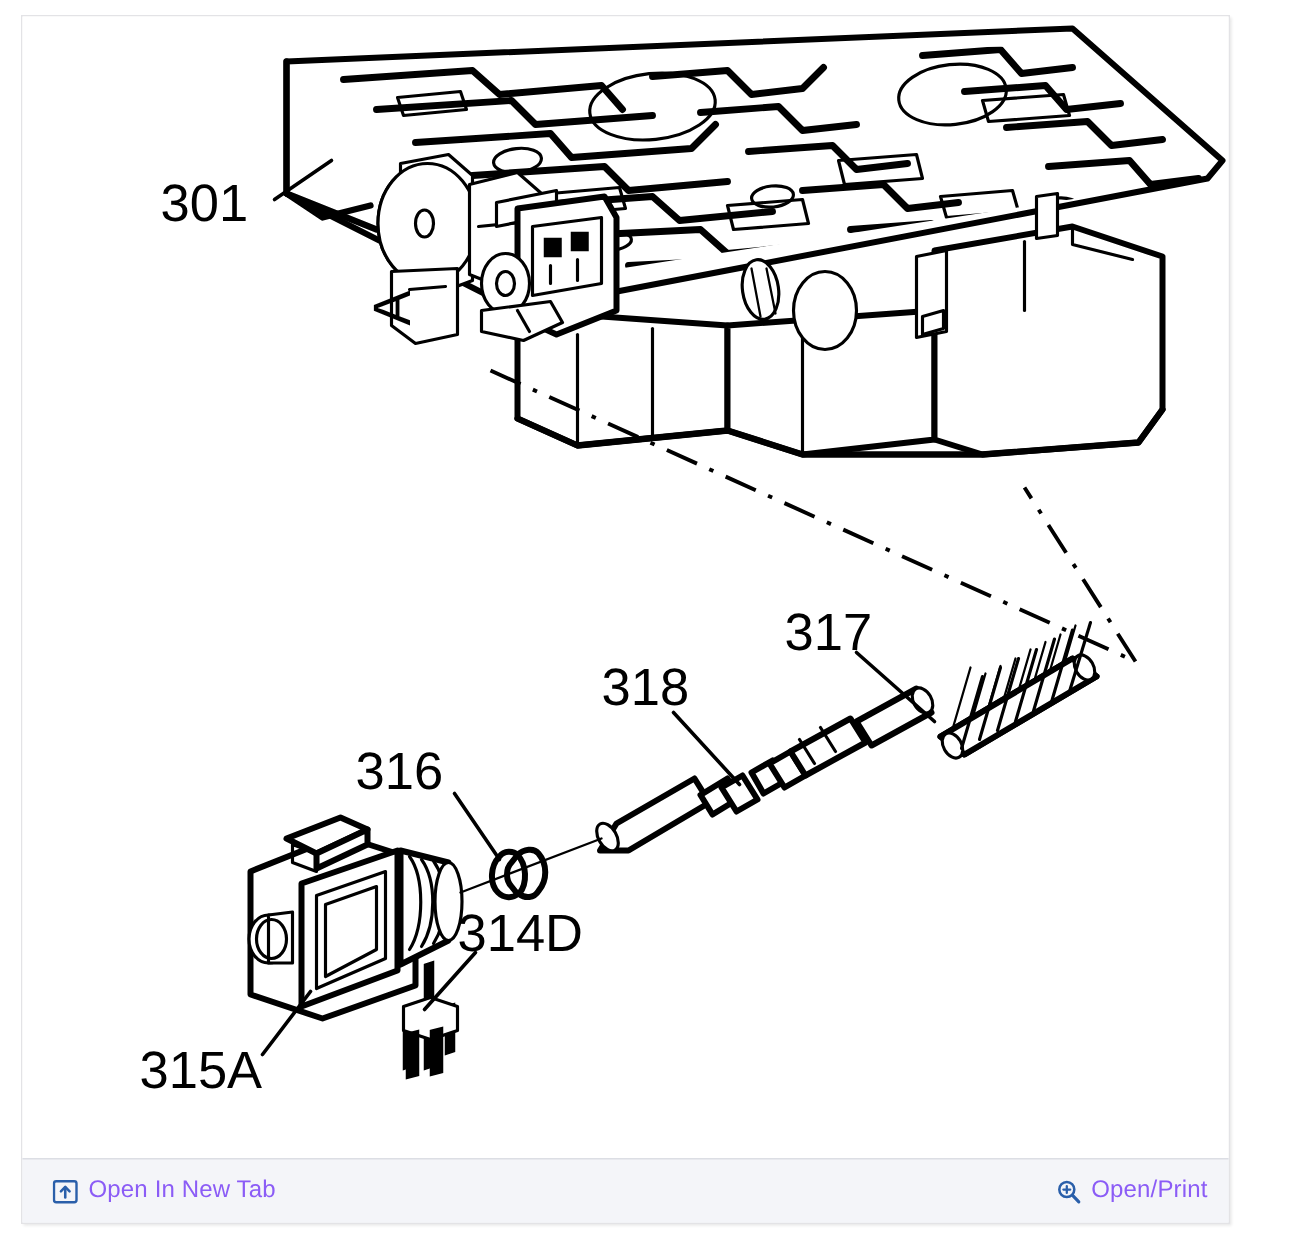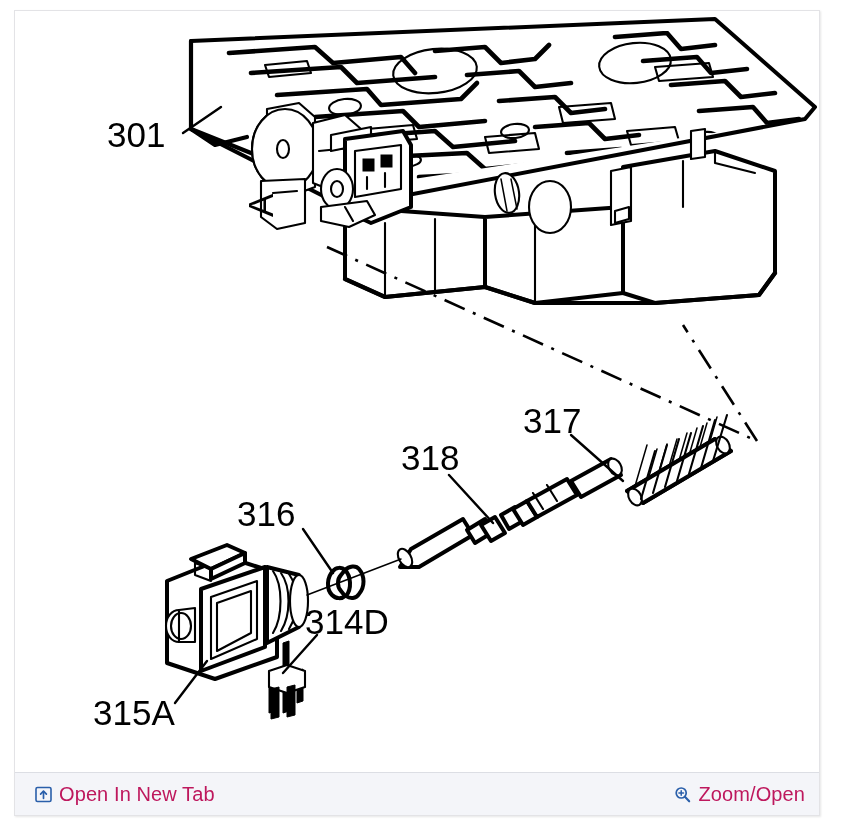--- a/index.html
+++ b/index.html
@@ -50,22 +50,22 @@
     box-sizing: border-box;
     display: flex;
     align-items: center;
     justify-content: space-between;
     padding: 0 14px 0 20px;
   }
   .footer-link {
     display: inline-flex;
     align-items: center;
     gap: 7px;
-    color: #be185d;
-    font-size: 20px;
+    color: #8b5cf6;
+    font-size: 16px;
     line-height: 1;
     text-decoration: none;
     cursor: pointer;
     white-space: nowrap;
   }
   .footer-icon { display: inline-flex; align-items: center; }
   .footer-link-label { letter-spacing: .1px; }
 </style>
 </head>
 <body>
@@ -314,18 +314,18 @@
       </a>
 
       <a class="footer-link" href="#">
         <span class="footer-icon">
           <svg width="17" height="17" viewBox="0 0 17 17" xmlns="http://www.w3.org/2000/svg">
             <circle cx="7.2" cy="7" r="5" fill="none" stroke="#2a5faa" stroke-width="1.7"></circle>
             <path d="M7.2 4.7 L7.2 9.3 M4.9 7 L9.5 7" stroke="#2a5faa" stroke-width="1.5" stroke-linecap="round"></path>
             <path d="M10.9 10.8 L15.2 15.3" stroke="#2a5faa" stroke-width="2.1" stroke-linecap="round"></path>
           </svg>
         </span>
-        <span class="footer-link-label">Zoom/Open</span>
+        <span class="footer-link-label">Open/Print</span>
       </a>
 
     </div>
   </div>
 </div>
 
 </body></html>

